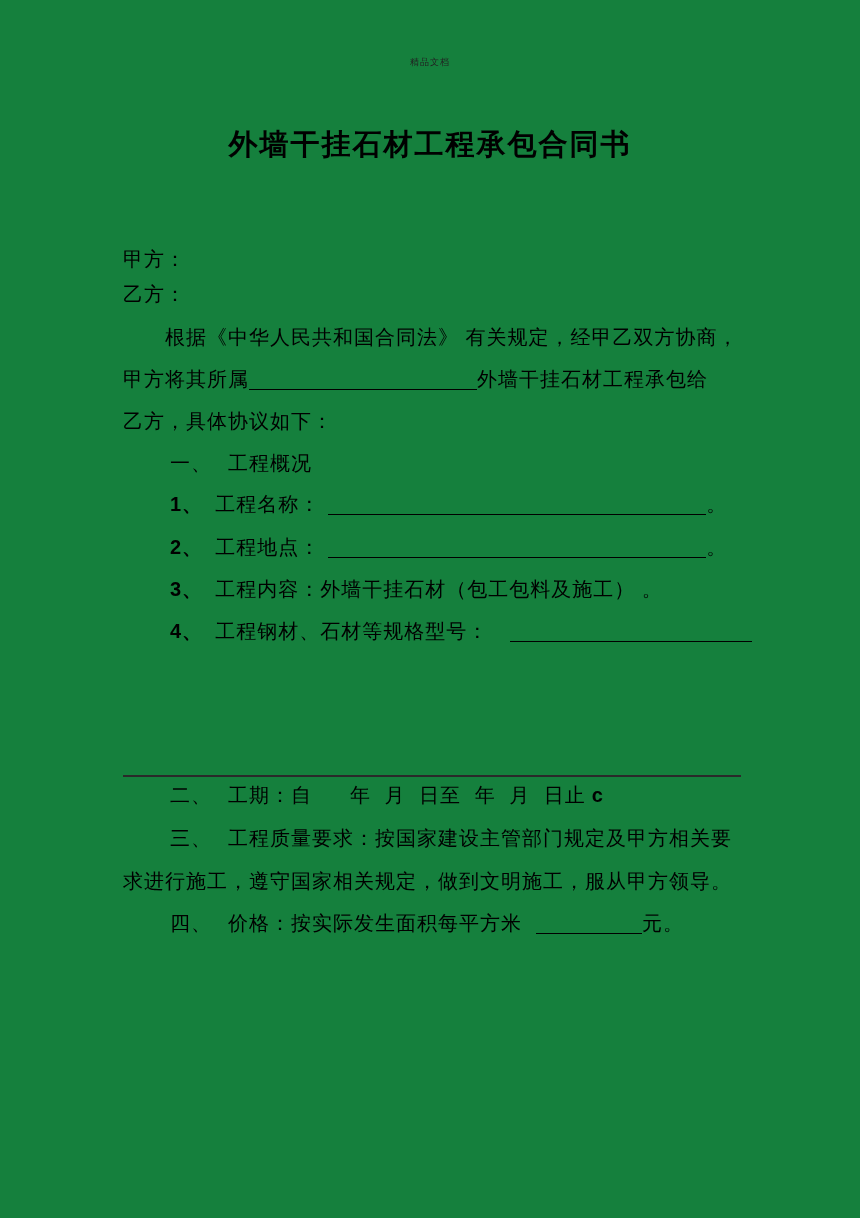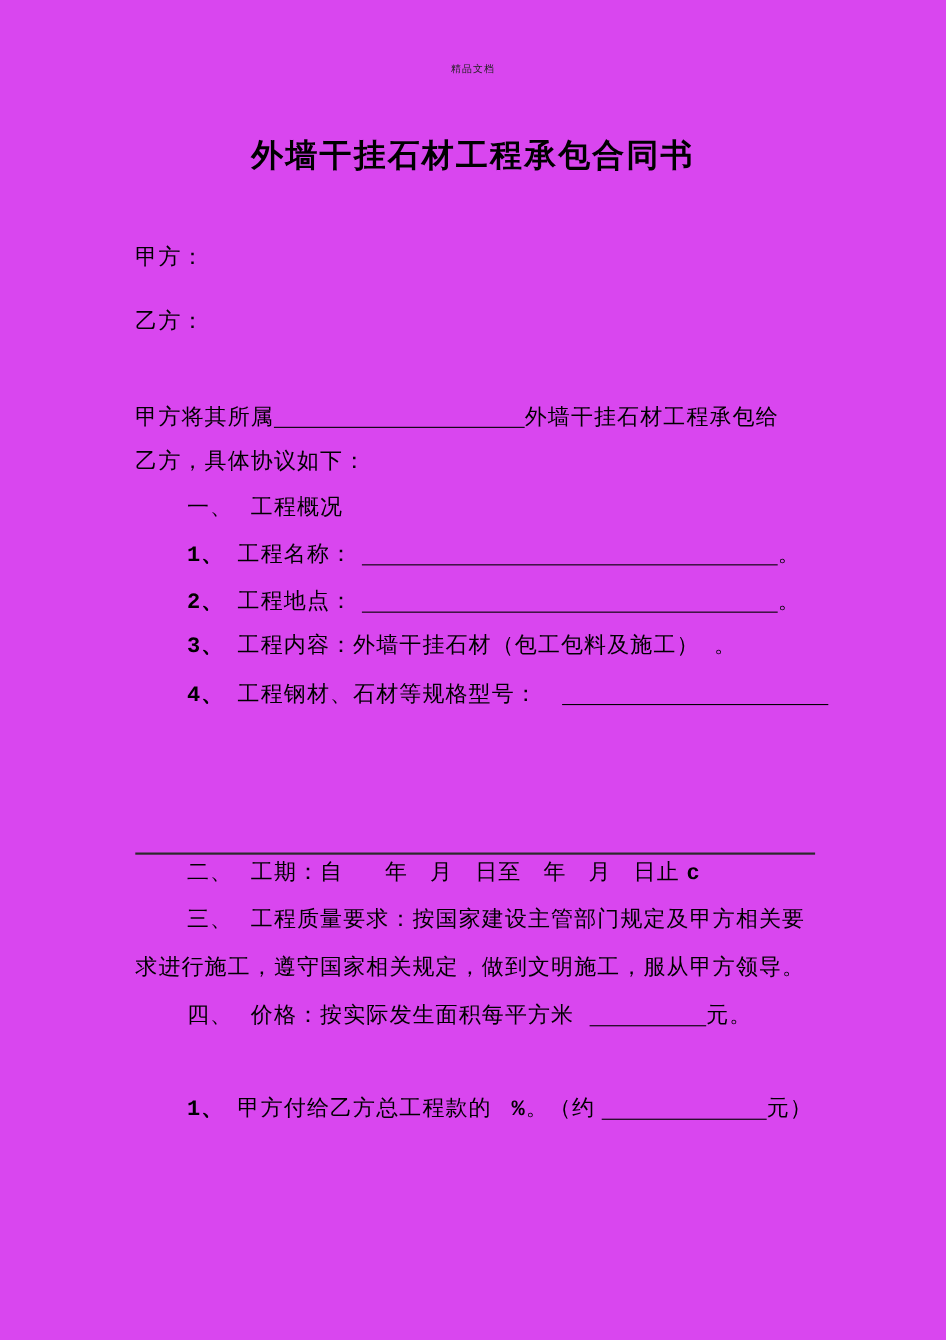--- a/index.html
+++ b/index.html
@@ -1,21 +1,21 @@
 <!DOCTYPE html>
 <html><head>
 <meta charset="utf-8">
 <style>
   html,body{margin:0;padding:0;background:#ffffff;}
   .page{
     position:relative;
     width:860px;height:1218px;
-    background:#d946ef;
+    background:#15803d;
     overflow:hidden;
-    font-family:Liberation Mono, monospace;
+    font-family:Liberation Sans, sans-serif;
     color:#000;
   }
   .watermark{
     position:absolute;top:56px;left:0;width:100%;
     text-align:center;font-size:9px;color:#222;letter-spacing:1px;
   }
   .title{
     position:absolute;top:122px;left:0;width:100%;margin:0;
     text-align:center;font-size:29px;font-weight:bold;letter-spacing:2px;
     line-height:44px;
@@ -40,28 +40,31 @@
 </style>
 </head>
 <body>
 
 <div class="page">
 
   <div class="watermark">精品文档</div>
 
   <h1 class="title">外墙干挂石材工程承包合同书</h1>
 
-  <p class="ln" style="top:221px;left:123px">
+  <p class="ln" style="top:244px;left:123px">
     <span>甲方：</span>
   </p>
 
   <p class="ln" style="top:279px;left:123px">
     <span>乙方：</span>
   </p>
 
+  <p class="ln" style="top:322px;left:165px">
+    <span>根据《中华人民共和国合同法》 有关规定，经甲乙双方协商，</span>
+  </p>
 
   <p class="ln" style="top:364px;left:123px">
     <span>甲方将其所属</span><span class="blank" style="width:228px"></span><span>外墙干挂石材工程承包给</span>
   </p>
 
   <p class="ln" style="top:448px;left:170px">
     <span class="secnum">一、</span><span>工程概况</span>
   </p>
 
   <p class="ln" style="top:406px;left:123px">
@@ -96,19 +99,16 @@
 
   <p class="ln" style="top:866px;left:123px">
     <span>求进行施工，遵守国家相关规定，做到文明施工，服从甲方领导。</span>
   </p>
 
   <p class="ln" style="top:908px;left:170px">
     <span class="secnum">四、</span><span>价格：按实际发生面积每平方米</span><span class="blank" style="width:106px;margin-left:14px"></span><span>元。</span>
   </p>
 
 
-  <p class="ln" style="top:993px;left:170px">
-    <span class="num">1、</span><span>甲方付给乙方总工程款的</span><span class="sp" style="width:18px"></span><span class="b">%</span><span>。（约</span><span class="blank" style="width:150px;margin-left:6px"></span><span>元）</span>
-  </p>
 
 
 
 </div>
 
 </body></html>

